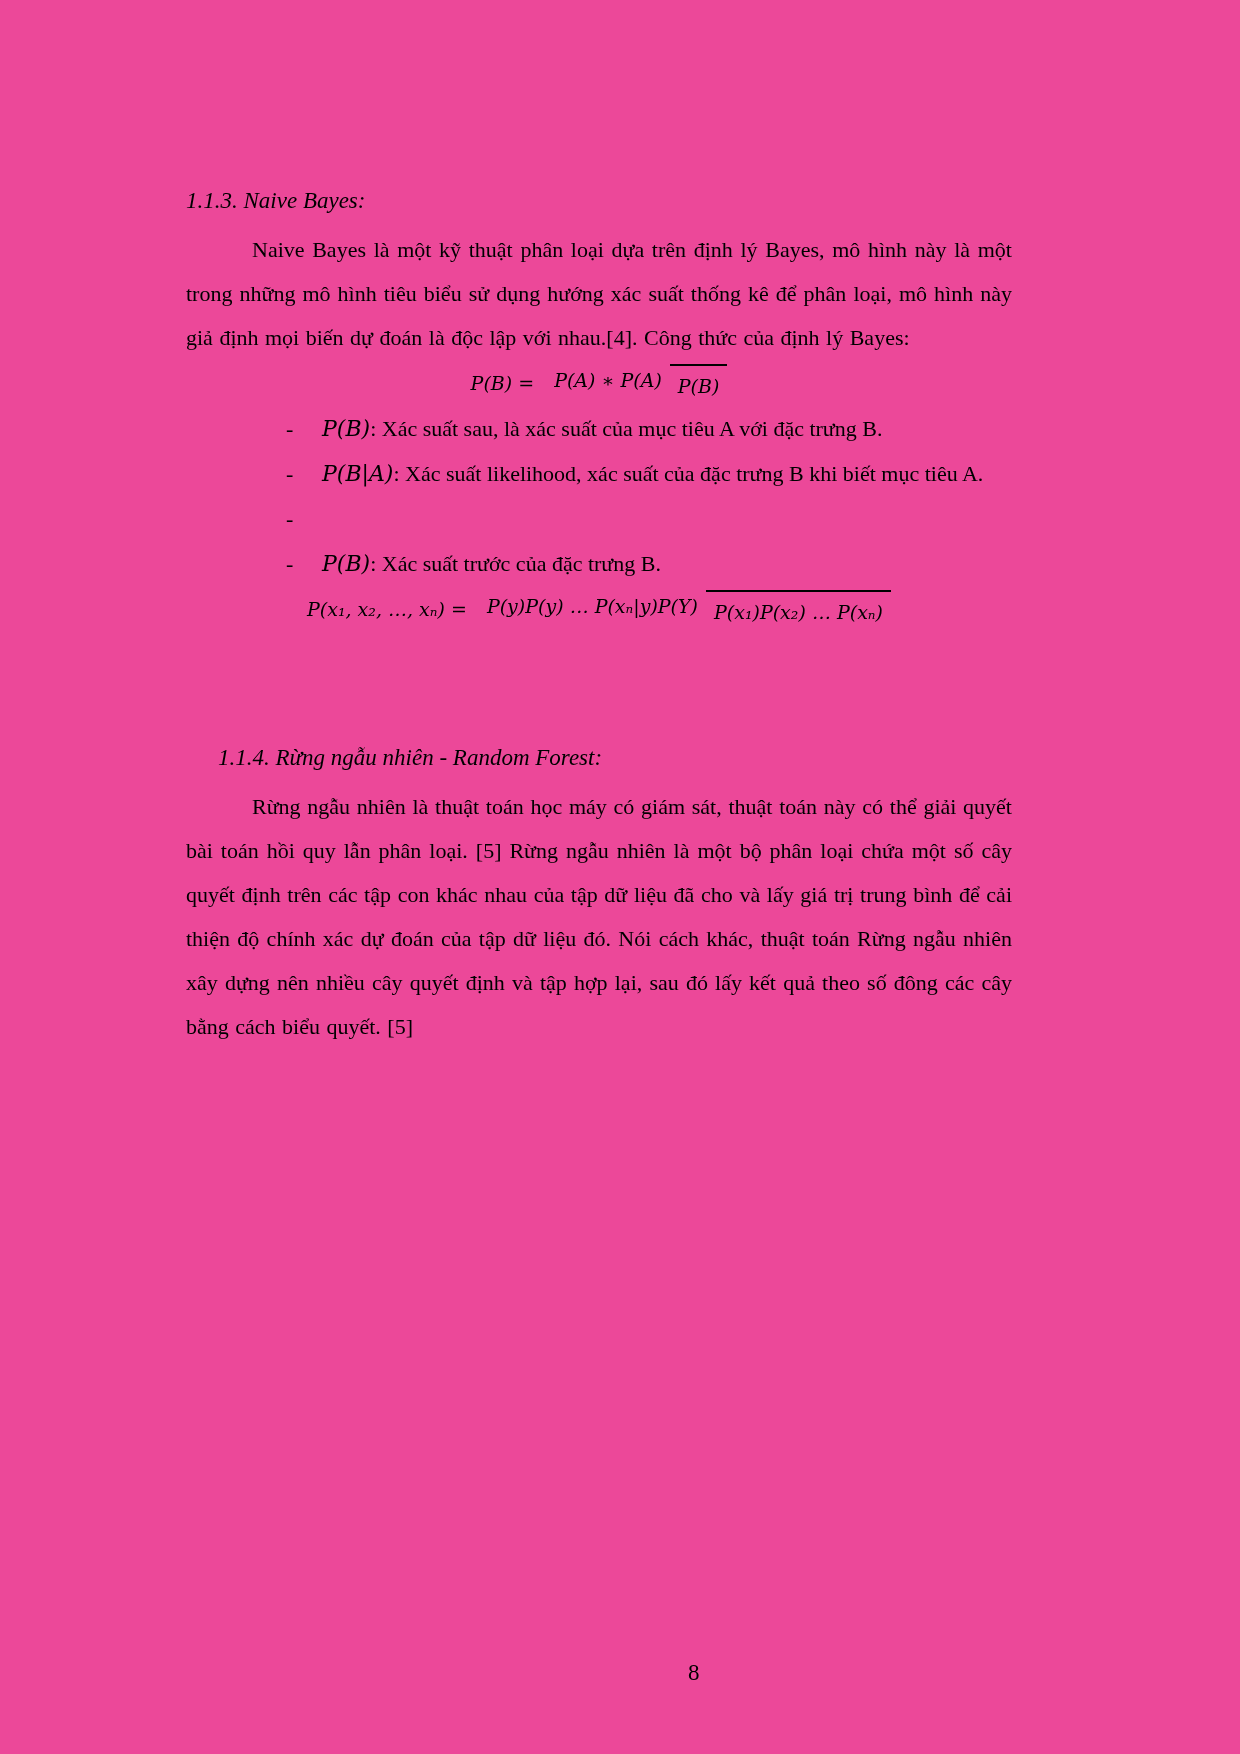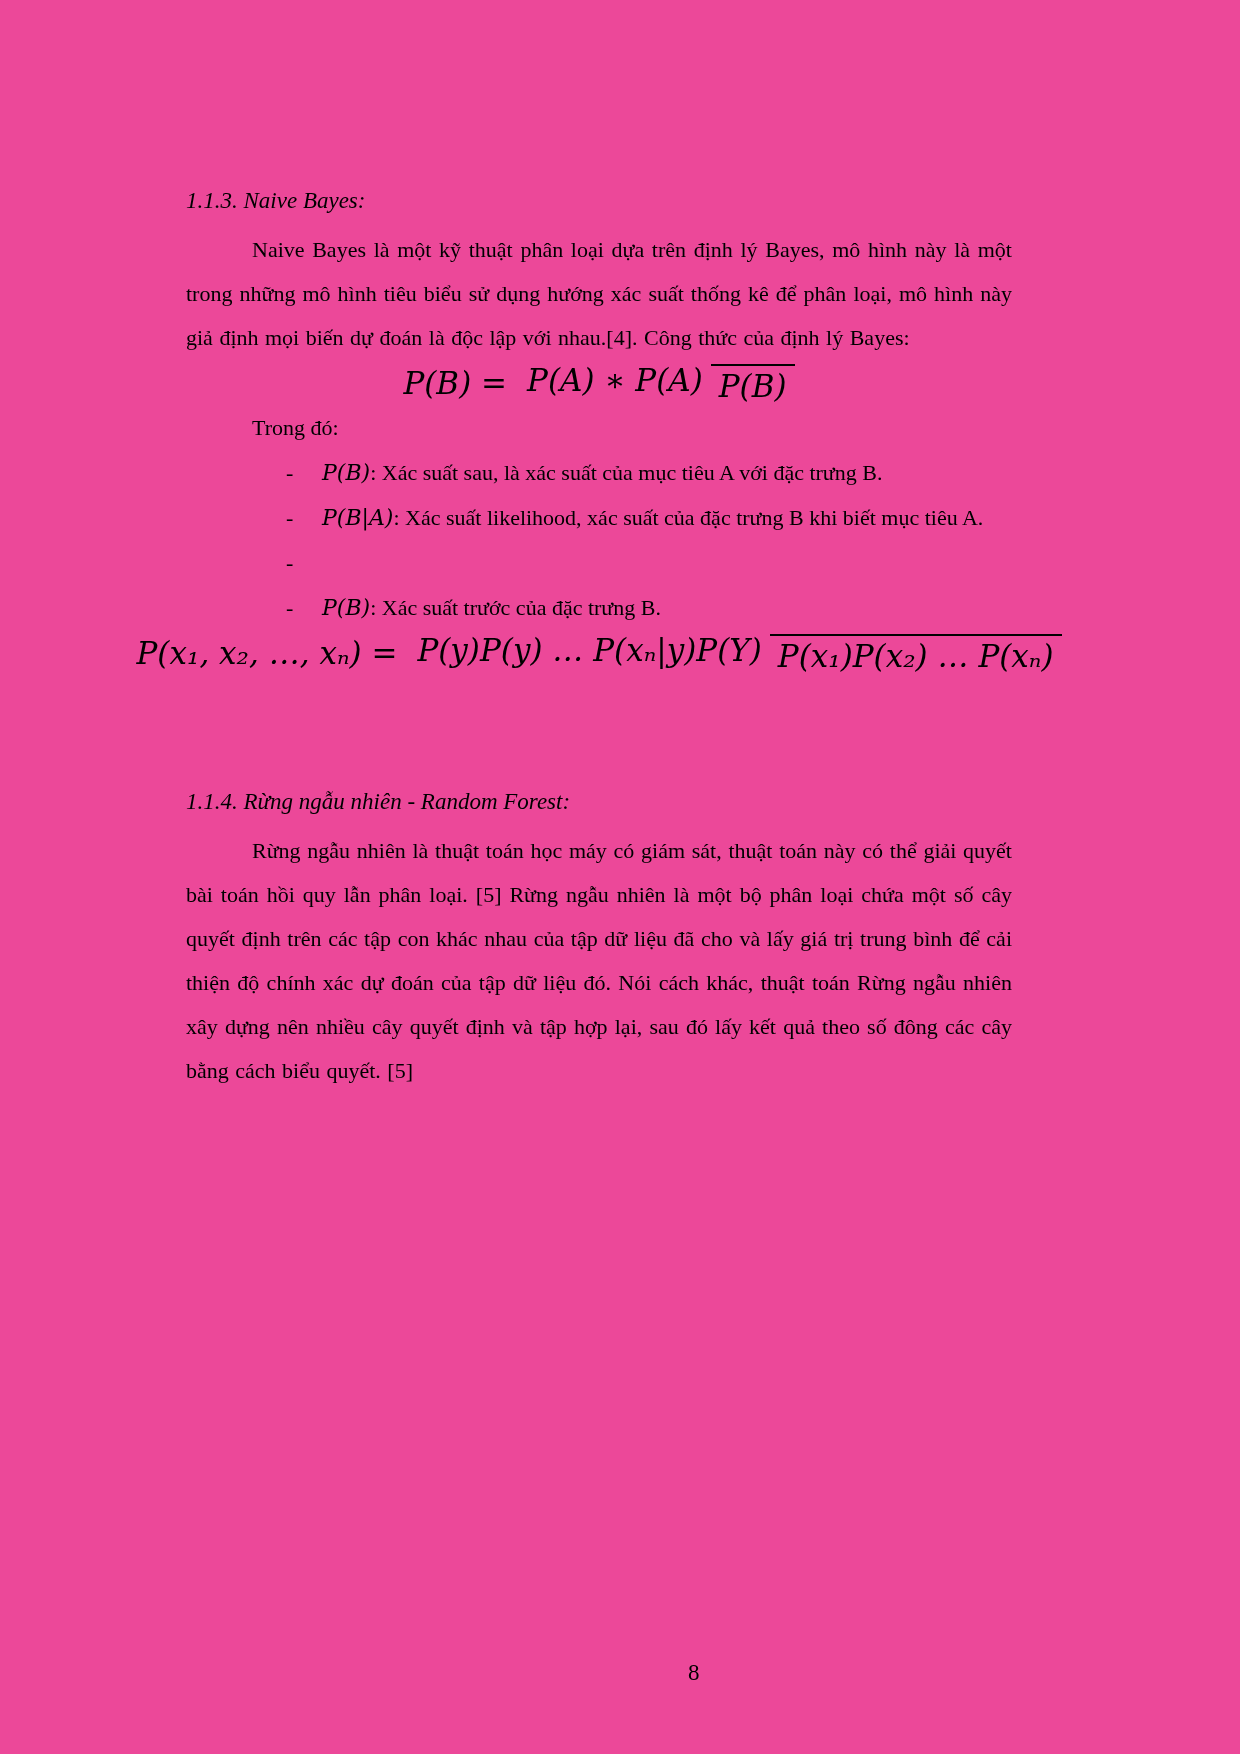--- a/index.html
+++ b/index.html
@@ -33,21 +33,21 @@
     text-align: justify;
     text-indent: 66px;
     margin: 0;
     word-spacing: 1px;
   }
   .formula-row {
     display: flex;
     justify-content: center;
     align-items: center;
     margin: 4px 0;
-    font-size: 31px;
+    font-size: 19px;
     font-style: italic;
     font-family: "DejaVu Serif", "DejaVu Sans", serif;
   }
   .formula-lhs { margin-right: 12px; white-space: nowrap; }
   .frac { display: inline-flex; flex-direction: row; align-items: center; }
   .frac .num { padding: 0 8px 5px; line-height: 31px; white-space: nowrap; }
   .frac .den { border-top: 2px solid #000; padding: 5px 8px 0; line-height: 31px; white-space: nowrap; }
   .where {
     font-size: 22px;
     line-height: 44px;
@@ -57,21 +57,21 @@
   .defitem {
     display: flex;
     font-size: 22px;
     line-height: 45px;
   }
   .defitem .dash { width: 36px; flex: 0 0 36px; }
   .math {
     font-style: italic;
     font-family: "DejaVu Serif", "DejaVu Sans", serif;
   }
-  .section-2-heading { margin-top: 115px; }
+  .section-2-heading { margin-top: 115px; margin-left: 32px; }
   .pagenum {
     position: absolute;
     left: 688px; top: 1660px;
     font-size: 23px;
   }
 </style>
 </head>
 <body>
 
 <div class="page">
@@ -82,21 +82,20 @@
     <p class="para">Naive Bayes là một kỹ thuật phân loại dựa trên định lý Bayes, mô hình này là một trong những mô hình tiêu biểu sử dụng hướng xác suất thống kê để phân loại, mô hình này giả định mọi biến dự đoán là độc lập với nhau.[4]. Công thức của định lý Bayes:</p>
 
     <div class="formula-row">
       <span class="formula-lhs">P(B) =</span>
       <span class="frac">
         <span class="num">P(A) ∗ P(A)</span>
         <span class="den">P(B)</span>
       </span>
     </div>
 
-    <p class="where">Trong đó:</p>
 
     <div class="deflist">
       <div class="defitem">
         <span class="dash">-</span>
         <span class="itemtext"><span class="math">P(B)</span><span>: Xác suất sau, là xác suất của mục tiêu A với đặc trưng B.</span></span>
       </div>
       <div class="defitem">
         <span class="dash">-</span>
         <span class="itemtext"><span class="math">P(B|A)</span><span>: Xác suất likelihood, xác suất của đặc trưng B khi biết mục tiêu A.</span></span>
       </div>

